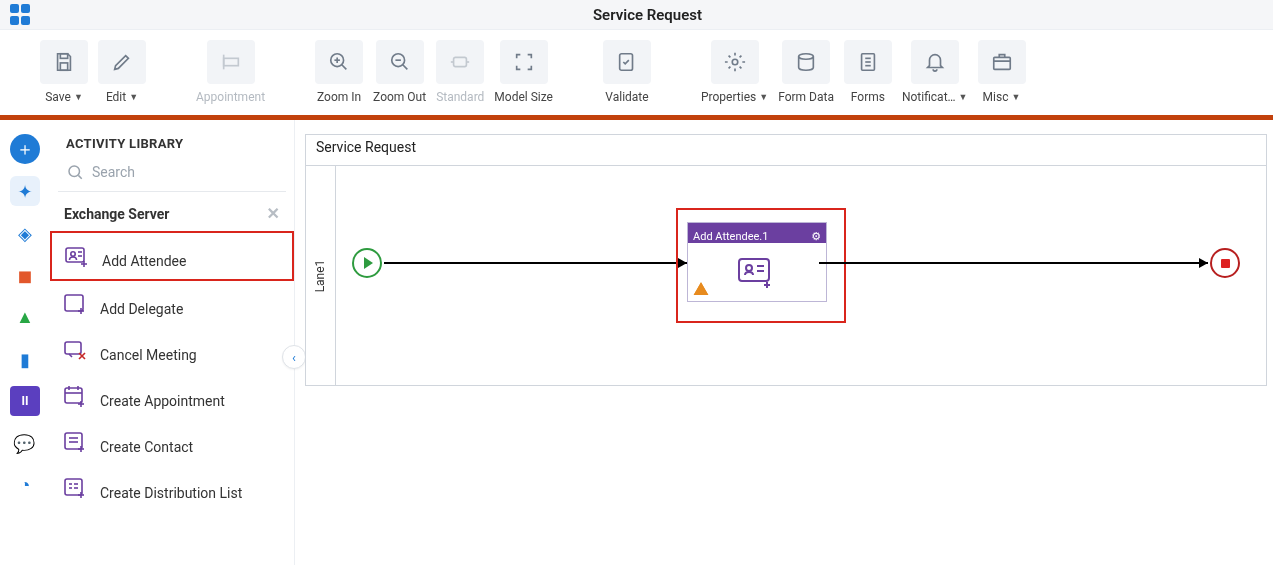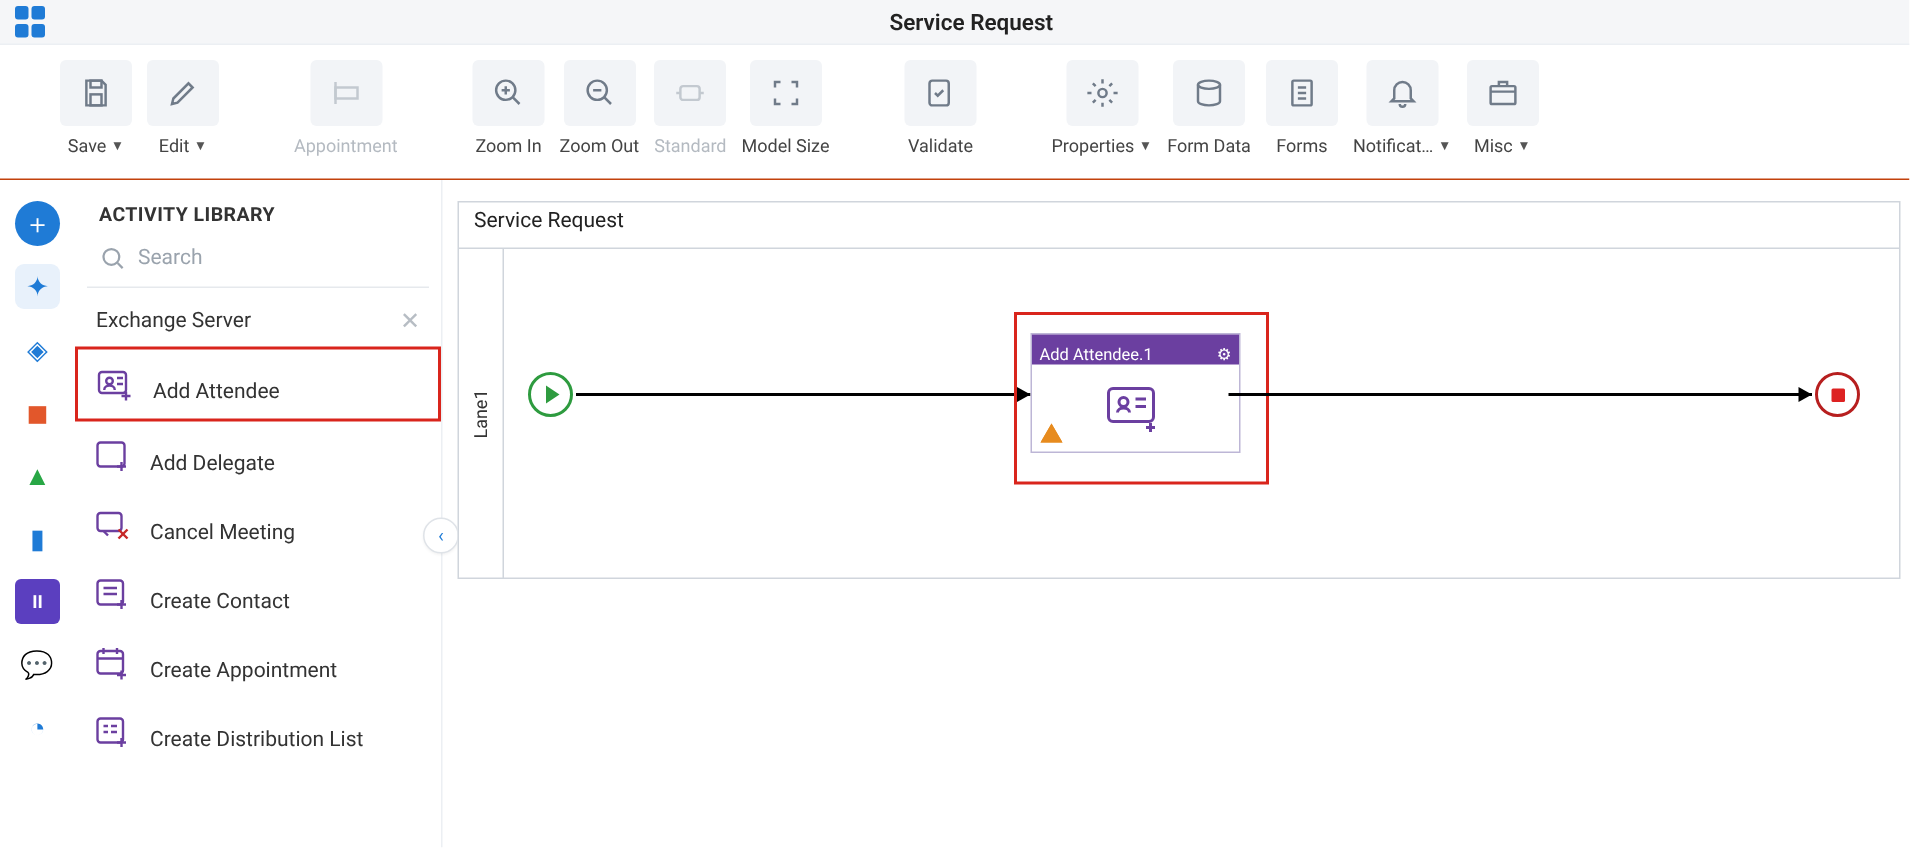--- a/index.html
+++ b/index.html
@@ -1,38 +1,38 @@
 <!DOCTYPE html>
 <html><head>
 <meta charset="utf-8">
 <style>
   *{box-sizing:border-box;margin:0;padding:0;font-family:-apple-system,BlinkMacSystemFont,"Segoe UI",Roboto,Arial,sans-serif}
   body{width:1273px;height:565px;background:#fff;overflow:hidden;color:#333}
   .titlebar{height:30px;background:#f5f6f8;display:flex;align-items:center;padding:0 10px;border-bottom:1px solid #eceff3}
   .logo{width:22px;height:22px;display:flex;flex-wrap:wrap;gap:2px}
   .logo span{width:9px;height:9px;border-radius:2px;background:#1f7bd6}
   .title{flex:1;text-align:center;font-size:15px;font-weight:600;color:#222}
-  .toolbar{height:90px;display:flex;gap:10px;padding:10px 15px 4px 40px;border-bottom:1px solid #c2410c}
+  .toolbar{height:90px;display:flex;gap:10px;padding:10px 15px 4px 40px;border-bottom:5px solid #c2410c}
   .tbtn{display:flex;flex-direction:column;align-items:center;gap:6px;cursor:pointer}
   .tbtn .ibox{width:48px;height:44px;background:#f2f4f7;border-radius:4px;display:flex;align-items:center;justify-content:center;color:#707b89}
   .tbtn.dis .ibox{color:#c3c9d0}
   .tbtn .lbl{font-size:12px;color:#444;display:flex;align-items:center;gap:3px}
   .tbtn.dis .lbl{color:#b4bac1}
   .chev{font-size:9px;color:#555}
   .gap{width:30px}
   .main{display:flex;height:445px}
   .rail{width:50px;background:#fff;display:flex;flex-direction:column;align-items:center;gap:12px;padding-top:14px}
   .ricon{width:30px;height:30px;border-radius:6px;display:flex;align-items:center;justify-content:center;font-size:18px;cursor:pointer}
   .sidebar{width:245px;background:#fff;border-right:1px solid #eceff3;position:relative;display:flex;flex-direction:column}
   .side-title{font-size:13px;font-weight:700;letter-spacing:.3px;padding:16px 16px 12px;color:#333}
   .search{display:flex;align-items:center;gap:8px;padding:0 16px 10px;color:#9aa3ad}
   .search input{border:none;outline:none;font-size:14px;color:#555;width:170px}
   .search input::placeholder{color:#9aa3ad}
   .divider{height:1px;background:#e6e9ed;margin:0 8px 4px}
-  .cat{display:flex;align-items:center;justify-content:space-between;padding:8px 14px;font-size:14px;font-weight:400;color:#333}
+  .cat{display:flex;align-items:center;justify-content:space-between;padding:8px 14px;font-size:14px;font-weight:700;color:#333}
   .cat .x{color:#b7bdc4;font-size:16px;cursor:pointer}
   .act{display:flex;align-items:flex-end;gap:12px;padding:10px 12px;font-size:14px;color:#333;cursor:pointer}
   .act.hl{border:2px solid #d9251c}
   .aicon{width:26px;height:26px;display:flex;align-items:center;justify-content:center;color:#6b3fa0;flex-shrink:0}
   .collapse{position:absolute;right:-12px;top:225px;width:24px;height:24px;border-radius:50%;background:#fff;border:1px solid #dfe3e8;display:flex;align-items:center;justify-content:center;color:#1f7bd6;font-size:13px;cursor:pointer;box-shadow:0 1px 2px rgba(0,0,0,.05)}
   .canvas-wrap{flex:1;padding:14px 6px 0 10px}
   .canvas{border:1px solid #d0d5dc;height:252px;position:relative;background:#fff}
   .canvas-title{position:absolute;left:10px;top:-2px;font-size:14px;color:#222;padding:6px 0}
   .canvas-inner{position:absolute;left:0;top:30px;right:0;height:220px;border-top:1px solid #d0d5dc}
   .lane-label{position:absolute;left:0;top:0;width:30px;height:220px;border-right:1px solid #d0d5dc;display:flex;align-items:center;justify-content:center}
@@ -254,41 +254,41 @@
               <path d="M7 17l3 3"></path>
               <line x1="17" y1="16" x2="23" y2="22" stroke="#c62828"></line>
               <line x1="23" y1="16" x2="17" y2="22" stroke="#c62828"></line>
             </svg>
           </div>
           <span>Cancel Meeting</span>
         </div>
         <div class="act">
           <div class="aicon">
             <svg width="26" height="26" viewBox="0 0 26 26" fill="none" stroke="#6b3fa0" stroke-width="1.6">
-              <rect x="3" y="4" width="17" height="16" rx="2"></rect>
-              <line x1="7" y1="9" x2="16" y2="9"></line>
-              <line x1="7" y1="13" x2="16" y2="13"></line>
-              <line x1="19" y1="17" x2="19" y2="23"></line>
-              <line x1="16" y1="20" x2="22" y2="20"></line>
-            </svg>
-          </div>
-          <span>Create Contact</span>
-        </div>
-        <div class="act">
-          <div class="aicon">
-            <svg width="26" height="26" viewBox="0 0 26 26" fill="none" stroke="#6b3fa0" stroke-width="1.6">
               <rect x="3" y="5" width="17" height="15" rx="2"></rect>
               <line x1="3" y1="10" x2="20" y2="10"></line>
               <line x1="7" y1="3" x2="7" y2="7"></line>
               <line x1="16" y1="3" x2="16" y2="7"></line>
               <line x1="19" y1="18" x2="19" y2="24"></line>
               <line x1="16" y1="21" x2="22" y2="21"></line>
             </svg>
           </div>
           <span>Create Appointment</span>
+        </div>
+        <div class="act">
+          <div class="aicon">
+            <svg width="26" height="26" viewBox="0 0 26 26" fill="none" stroke="#6b3fa0" stroke-width="1.6">
+              <rect x="3" y="4" width="17" height="16" rx="2"></rect>
+              <line x1="7" y1="9" x2="16" y2="9"></line>
+              <line x1="7" y1="13" x2="16" y2="13"></line>
+              <line x1="19" y1="17" x2="19" y2="23"></line>
+              <line x1="16" y1="20" x2="22" y2="20"></line>
+            </svg>
+          </div>
+          <span>Create Contact</span>
         </div>
         <div class="act">
           <div class="aicon">
             <svg width="26" height="26" viewBox="0 0 26 26" fill="none" stroke="#6b3fa0" stroke-width="1.6">
               <rect x="3" y="4" width="17" height="16" rx="2"></rect>
               <line x1="7" y1="9" x2="10" y2="9"></line>
               <line x1="12" y1="9" x2="16" y2="9"></line>
               <line x1="7" y1="13" x2="10" y2="13"></line>
               <line x1="12" y1="13" x2="16" y2="13"></line>
               <line x1="19" y1="17" x2="19" y2="23"></line>

